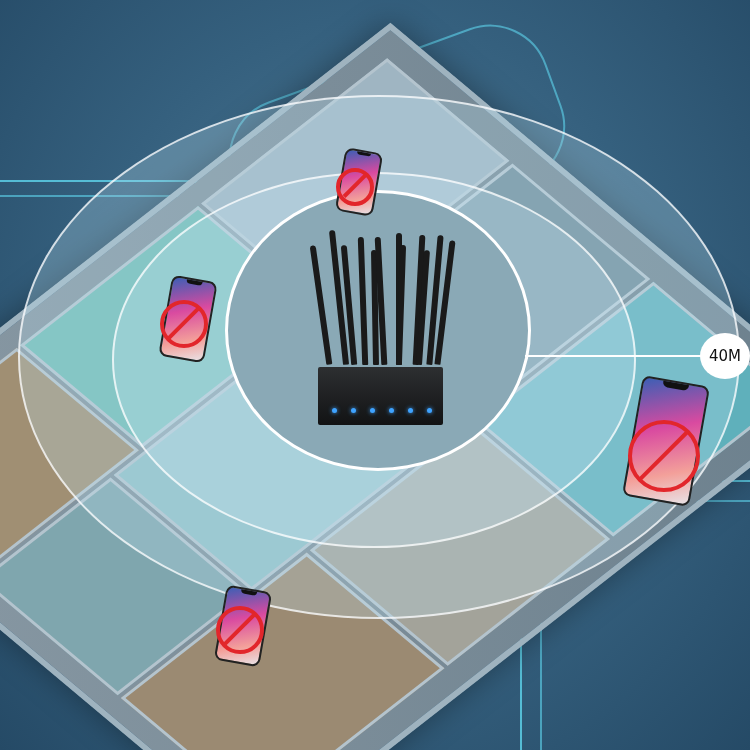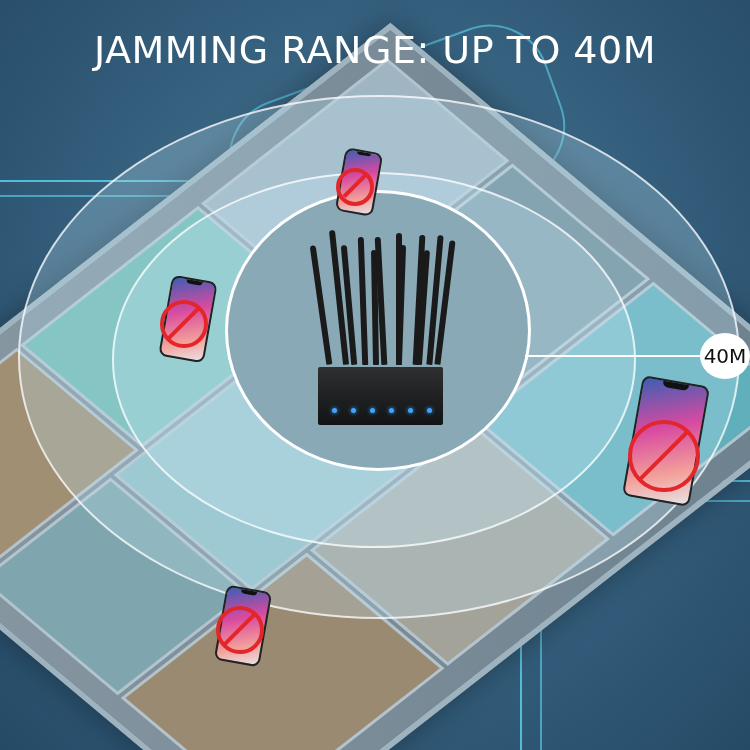--- a/index.html
+++ b/index.html
@@ -13,21 +13,21 @@
     transform: rotate(-38deg) skewX(12deg); transform-origin:50% 50%;
     background: linear-gradient(135deg,#8a9aa5,#6c808d); border:6px solid #9fb3bf; box-shadow:0 0 30px rgba(0,0,0,.35);}
   .room { position:absolute; border:3px solid #b4c4ce; }
   .circuit { position:absolute; border:2px solid #5fd6ee; border-radius:60px; opacity:.8; }
   .ellipse { position:absolute; border-radius:50%; border:2px solid rgba(255,255,255,.75); }
   .e-outer { left:18px; top:95px; width:718px; height:520px; background:rgba(190,225,240,.28); }
   .e-mid { left:112px; top:172px; width:520px; height:372px; background:rgba(200,230,242,.30); }
   .e-inner { left:225px; top:190px; width:300px; height:275px; background:#8aa9b6; border:3px solid #ffffff; z-index:6;}
   .range-line { position:absolute; left:525px; top:355px; width:190px; height:2px; background:#ffffff; z-index:7; }
   .range-badge { position:absolute; left:700px; top:333px; width:50px; height:46px; border-radius:50%; background:#ffffff;
-    color:#111; font-size:20px; display:flex; align-items:center; justify-content:center; z-index:8; }
+    color:#111; font-size:15px; display:flex; align-items:center; justify-content:center; z-index:8; }
   .phone { position:absolute; border-radius:8px; background:linear-gradient(160deg,#3a5fb5 0%,#d94aa0 40%,#f3a09a 75%,#e8e2e6 100%);
     border:2px solid #222; z-index:9; }
   .phone .notch { position:absolute; top:0; left:30%; width:40%; height:5%; background:#111; border-radius:0 0 5px 5px; }
   .nosign { position:absolute; border-radius:50%; border:4px solid #e2262b; z-index:10; }
   .nosign::after { content:""; position:absolute; left:50%; top:-2px; width:4px; height:104%; background:#e2262b; transform:translateX(-50%) rotate(45deg); }
   .jammer { position:absolute; left:300px; top:235px; width:150px; height:190px; z-index:12; }
   .antenna { position:absolute; bottom:60px; width:6px; background:#1a1a1a; border-radius:3px 3px 1px 1px; }
   .box { position:absolute; left:18px; bottom:0; width:125px; height:58px; background:linear-gradient(#2d2f31,#121314); border-radius:2px; }
   .led { position:absolute; bottom:12px; width:5px; height:5px; border-radius:50%; background:#3fa3ff; box-shadow:0 0 4px #3fa3ff; }
 </style>
@@ -97,14 +97,13 @@
   <div class="phone" style="left:632px;top:380px;width:64px;height:118px;transform:rotate(10deg)">
       <div class="notch"></div>
     </div>
   <div class="nosign" style="left:628px;top:420px;width:64px;height:64px;"></div>
 
   <div class="phone" style="left:220px;top:588px;width:42px;height:72px;transform:rotate(10deg)">
       <div class="notch"></div>
     </div>
   <div class="nosign" style="left:216px;top:606px;width:40px;height:40px;"></div>
 
-  <div class="title">JAMMING RANGE: UP TO 40M</div>
 </div>
 
 </body></html>

